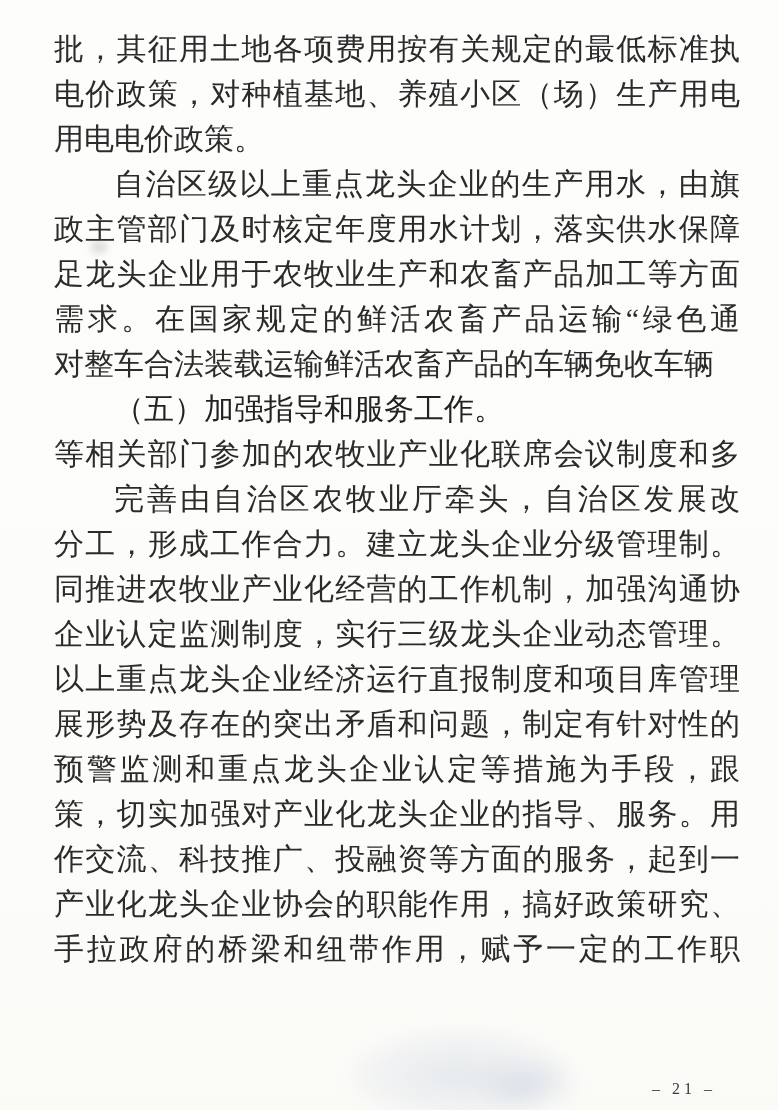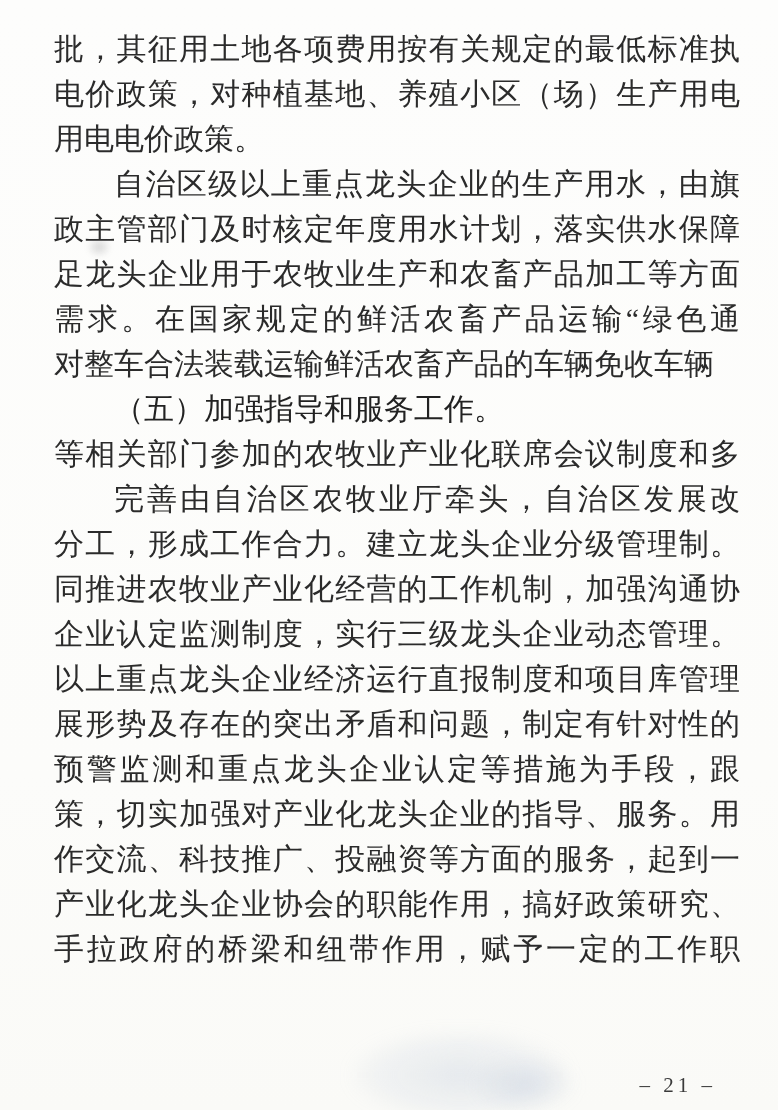--- a/index.html
+++ b/index.html
@@ -42,21 +42,21 @@
     text-indent: 2em;
   }
   .line.bold {
     font-weight: normal;
     color: #222222;
   }
   .page-number {
     position: absolute;
     right: 62px;
     bottom: 12px;
-    font-size: 21px;
+    font-size: 16px;
     color: #3a3a3a;
     letter-spacing: 4px;
     font-family: "Liberation Serif", "DejaVu Serif", serif;
   }
   
   .smudge {
     position: absolute;
     pointer-events: none;
     filter: blur(7px);
   }

